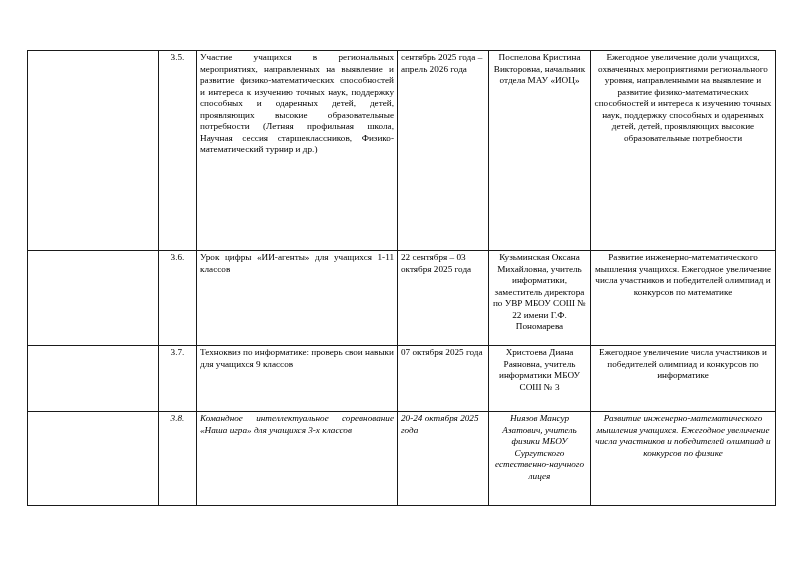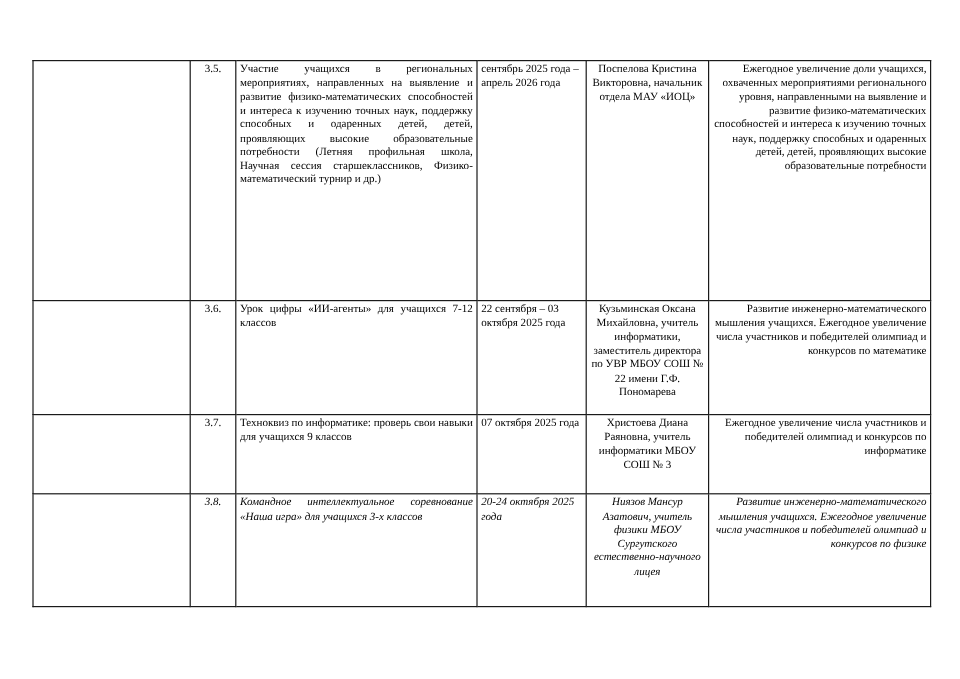--- a/index.html
+++ b/index.html
@@ -45,21 +45,21 @@
   col.c-name   { width: 201px; }
   col.c-date   { width: 91px;  }
   col.c-resp   { width: 102px; }
   col.c-result { width: 185px; }
 
   td.cell-empty  { }
   td.cell-num    { text-align: center; }
   td.cell-name   { text-align: justify; text-justify: inter-word; }
   td.cell-date   { text-align: left; }
   td.cell-resp   { text-align: center; margin-top: 43px; }
-  td.cell-result { text-align: right; }
+  td.cell-result { text-align: center; }
 
   .row-35 td { height: 196px; }
   .row-36 td { height: 91px;  }
   .row-37 td { height: 62px;  }
   .row-38 td { height: 90px; font-style: italic;  }
   .row-39 td { height: 23px;  }
 </style>
 </head>
 <body>
 
@@ -81,21 +81,21 @@
         <td class="cell-num">3.5.</td>
         <td class="cell-name">Участие учащихся в региональных мероприятиях, направленных на выявление и развитие физико-математических способностей и интереса к изучению точных наук, поддержку способных и одаренных детей, детей, проявляющих высокие образовательные потребности (Летняя профильная школа, Научная сессия старшеклассников, Физико-математический турнир и др.)</td>
         <td class="cell-date">сентябрь 2025 года – апрель 2026 года</td>
         <td class="cell-resp">Поспелова Кристина Викторовна, начальник отдела МАУ «ИОЦ»</td>
         <td class="cell-result">Ежегодное увеличение доли учащихся, охваченных мероприятиями регионального уровня, направленными на выявление и развитие физико-математических способностей и интереса к изучению точных наук, поддержку способных и одаренных детей, детей, проявляющих высокие образовательные потребности</td>
       </tr>
 
       <tr class="row-36">
         <td class="cell-empty"></td>
         <td class="cell-num">3.6.</td>
-        <td class="cell-name">Урок цифры «ИИ-агенты» для учащихся 7-12 классов</td>
+        <td class="cell-name">Урок цифры «ИИ-агенты» для учащихся 1-11 классов</td>
         <td class="cell-date">22 сентября – 03 октября 2025 года</td>
         <td class="cell-resp">Кузьминская Оксана Михайловна, учитель информатики, заместитель директора по УВР МБОУ СОШ № 22 имени Г.Ф. Пономарева</td>
         <td class="cell-result">Развитие инженерно-математического мышления учащихся. Ежегодное увеличение числа участников и победителей олимпиад и конкурсов по математике</td>
       </tr>
 
       <tr class="row-37">
         <td class="cell-empty"></td>
         <td class="cell-num">3.7.</td>
         <td class="cell-name">Техноквиз по информатике: проверь свои навыки для учащихся 9 классов</td>
         <td class="cell-date">07 октября 2025 года</td>

